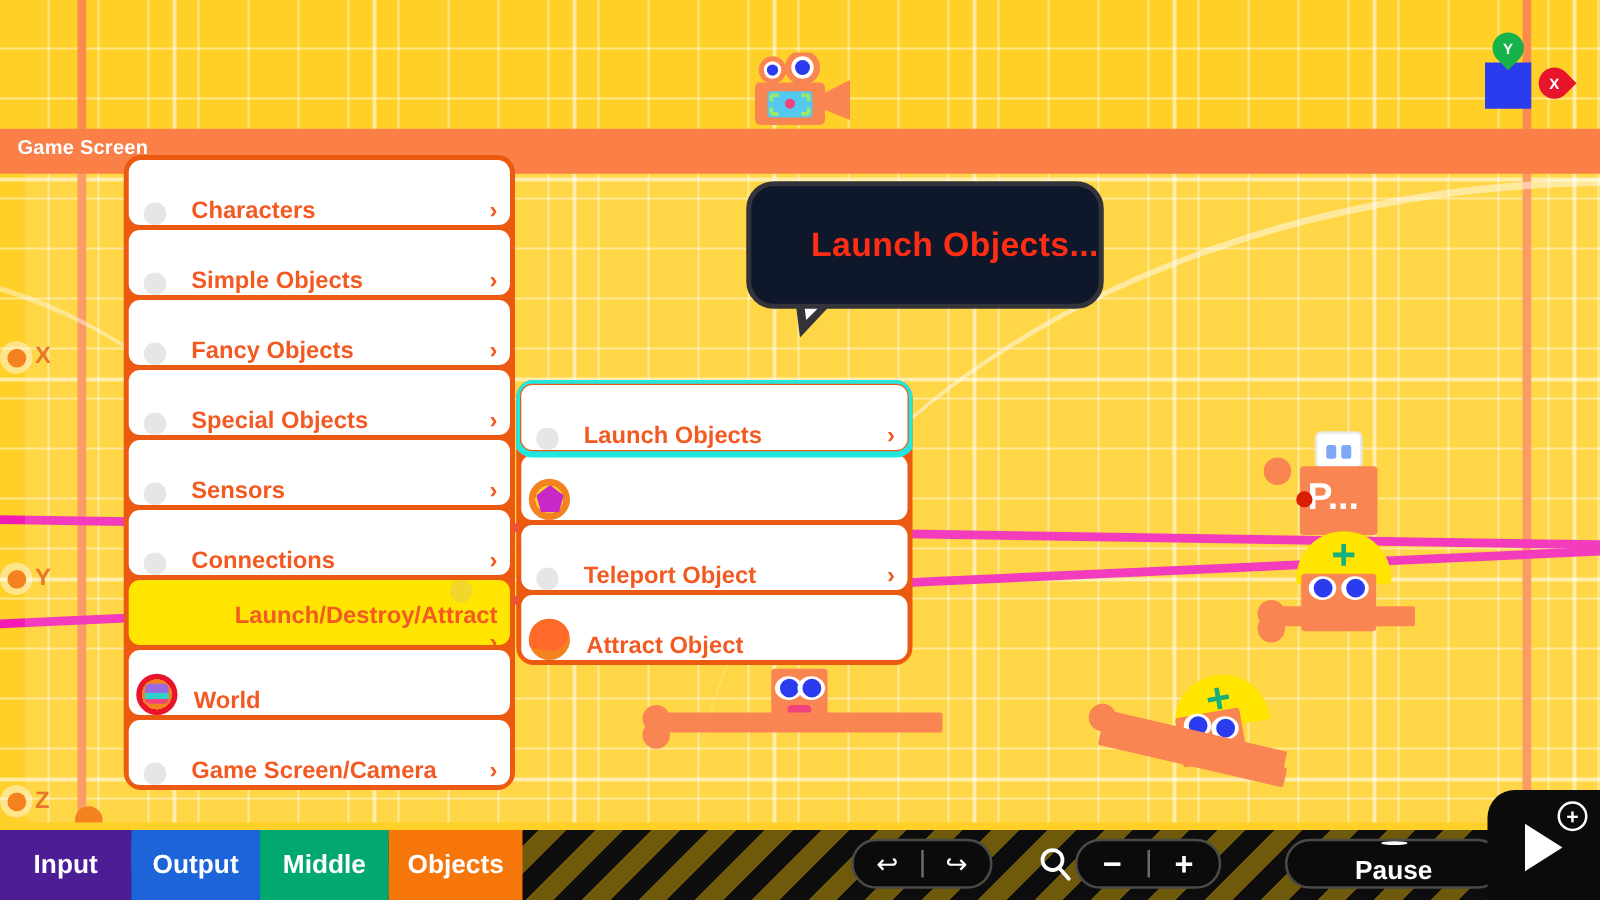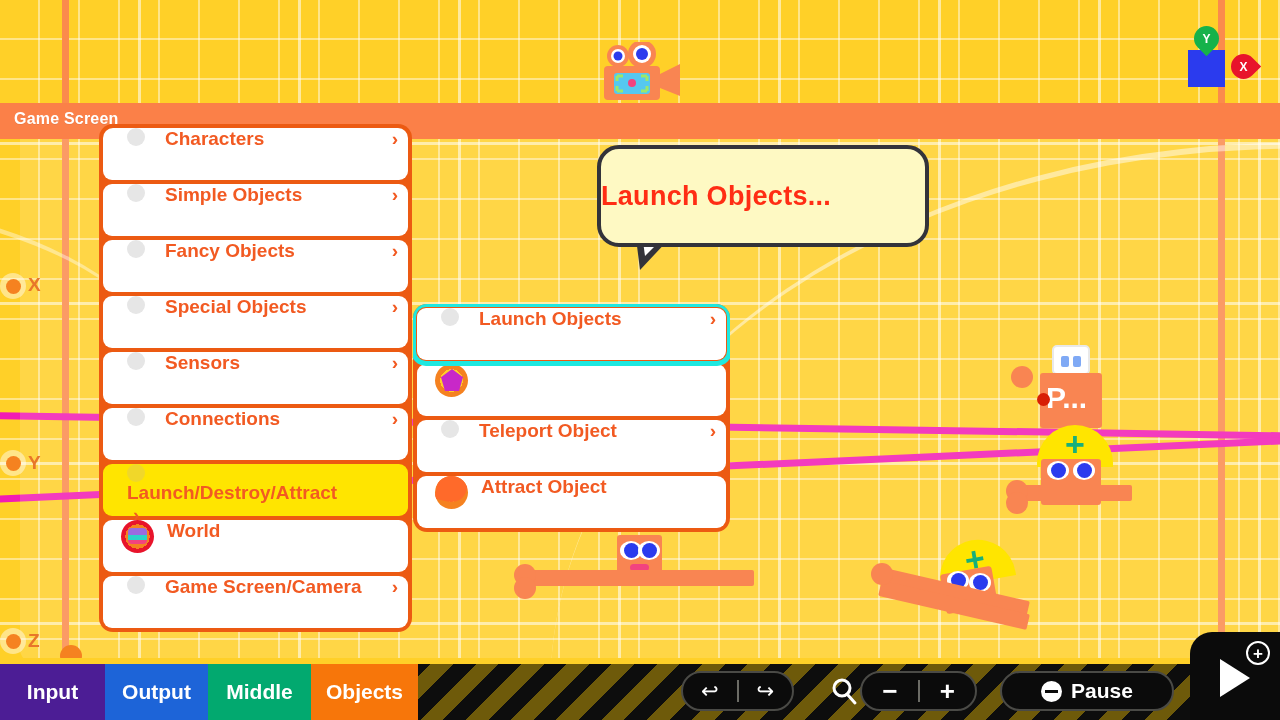--- a/index.html
+++ b/index.html
@@ -160,24 +160,24 @@
 
   
   .menu {
     position: absolute; background: #EC5A12;
     border-radius: 14px; padding: 4px; overflow: hidden;
   }
   .menu-main { left: 99px; top: 124px; width: 313px; }
   .menu-sub  { left: 413px; top: 304px; width: 317px; }
 
   .menu-row {
-    display: flex; align-items: flex-start;
+    display: flex; align-items: flex-end;
     height: 52px; background: #FFFFFF;
     margin-bottom: 4px; border-radius: 9px;
-    padding: 0 10px 0 24px;
+    padding: 0 10px 0 12px;
     position: relative;
   }
   .menu-row:last-child { margin-bottom: 0; }
   .menu-row.highlight { background: #FFE500; flex-direction: column; }
   .menu-row.selected {
     outline: 5px solid #1EE8E0; outline-offset: 1px;
     border-radius: 9px; z-index: 5;
   }
   .row-bullet {
     width: 18px; height: 18px; border-radius: 50%;
@@ -215,23 +215,23 @@
   }
   .ic-attract { background: radial-gradient(circle at 50% 50%, #FFD028 0 40%, #F58220 40% 100%); }
   .ic-attract::after {
     content:''; position:absolute; left: 2px; top: -4px; width: 30px; height: 30px;
     background: #FF6A2A; border-radius: 0 0 50% 0; transform: rotate(12deg);
   }
 
   
   .bubble {
     position: absolute; left: 597px; top: 145px;
-    width: 332px; height: 102px; background: #fef9c3;
+    width: 286px; height: 102px; background: #0f172a;
     border: 4px solid #33333A; border-radius: 22px;
-    display: flex; align-items: center; justify-content: flex-start;
+    display: flex; align-items: center; justify-content: flex-end;
   }
   .bubble-text {
     color: #FF2D14; font-size: 27px; font-weight: bold; letter-spacing: .3px;
   }
   .bubble-tail {
     position: absolute; left: 636px; top: 238px;
     width: 0; height: 0;
     border-left: 4px solid transparent;
     border-right: 30px solid transparent;
     border-top: 32px solid #33333A;
@@ -270,21 +270,21 @@
     display: flex; align-items: center; justify-content: center;
     background: #0B0B0B; border: 2px solid #4A4A46; border-radius: 21px;
     color: #fff; z-index: 7;
   }
   .ctrl-undoredo { left: 681px; width: 113px; gap: 0; }
   .ctrl-undoredo .sep { width: 2px; height: 22px; background: #6C6C66; }
   .ctrl-undoredo .ic { width: 54px; text-align: center; font-size: 21px; }
   .ctrl-zoom { left: 860px; width: 117px; }
   .ctrl-zoom .ic { width: 56px; text-align: center; font-size: 26px; font-weight: bold;}
   .ctrl-zoom .sep { width: 2px; height: 22px; background: #6C6C66; }
-  .ctrl-pause { left: 1000px; width: 174px; gap: 9px; padding: 0 10px; }
+  .ctrl-pause { left: 1028px; width: 174px; gap: 9px; padding: 0 10px; flex-direction: column; }
   .pause-dot {
     width: 21px; height: 21px; border-radius: 50%; background: #fff;
     position: relative;
   }
   .pause-dot::after {
     content:''; position:absolute; left: 4px; top: 9px; width: 13px; height: 3px;
     background: #0B0B0B;
   }
   .pause-label { font-size: 21px; font-weight: bold; color: #fff; }
 

